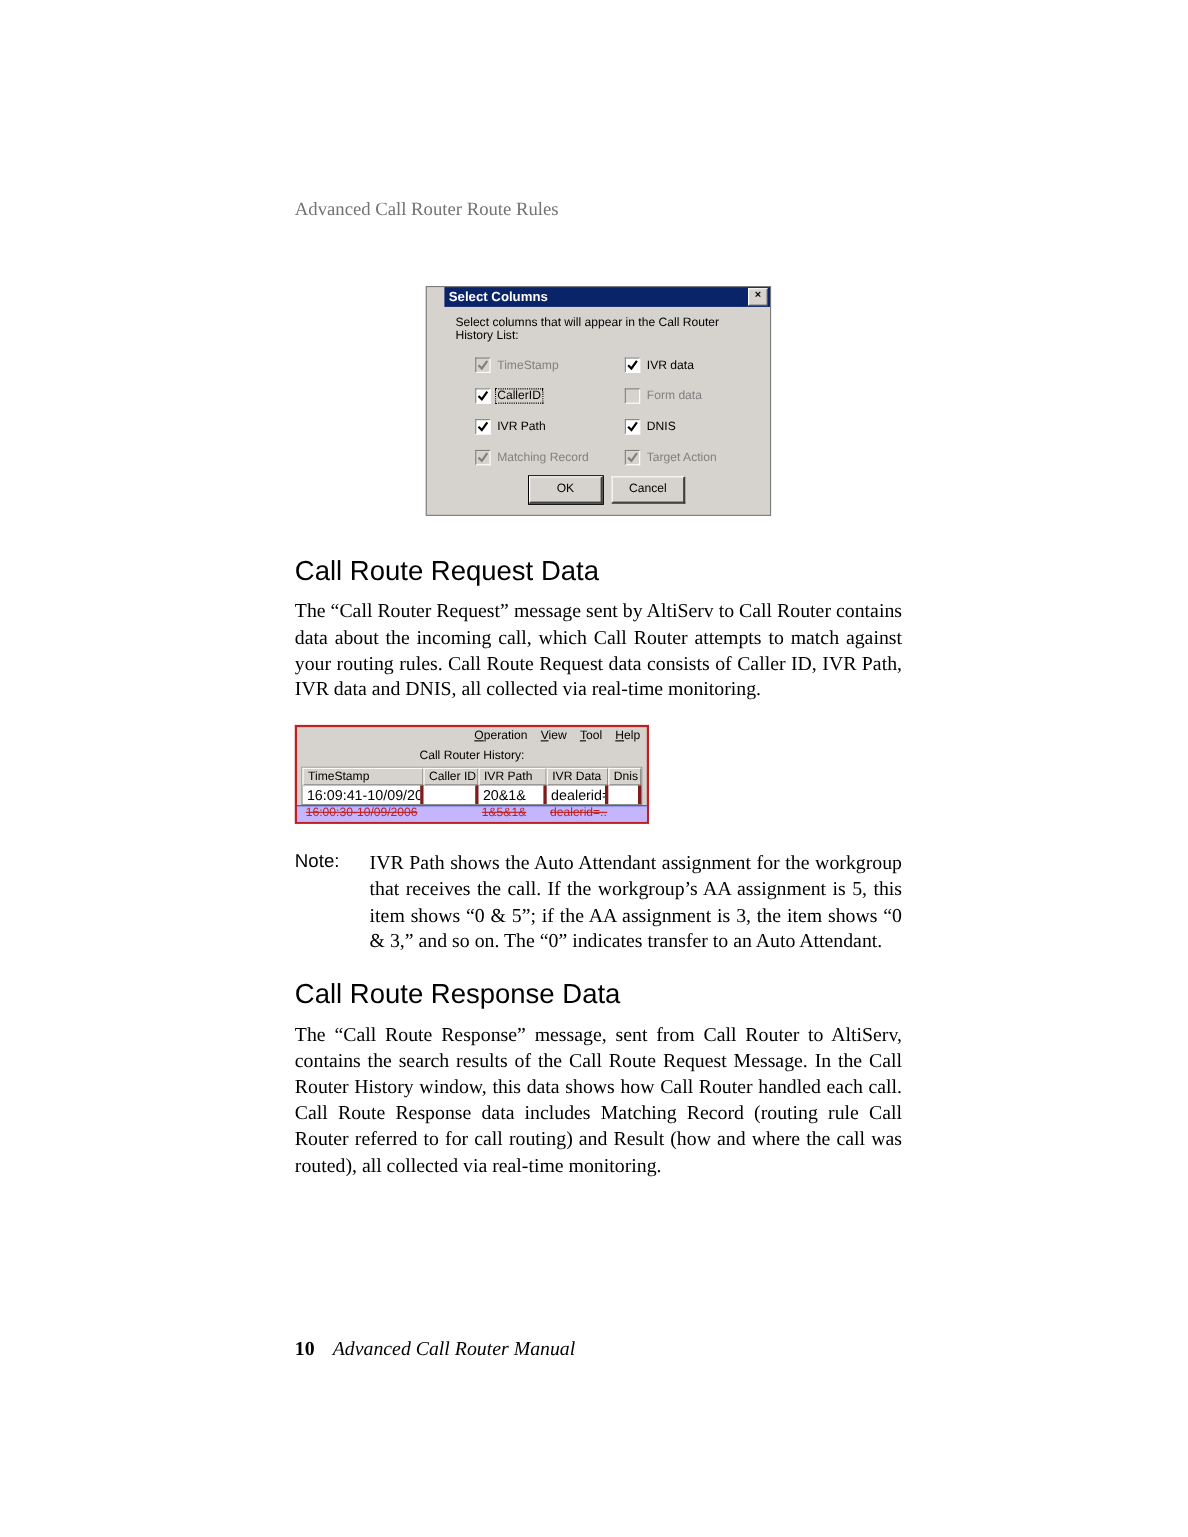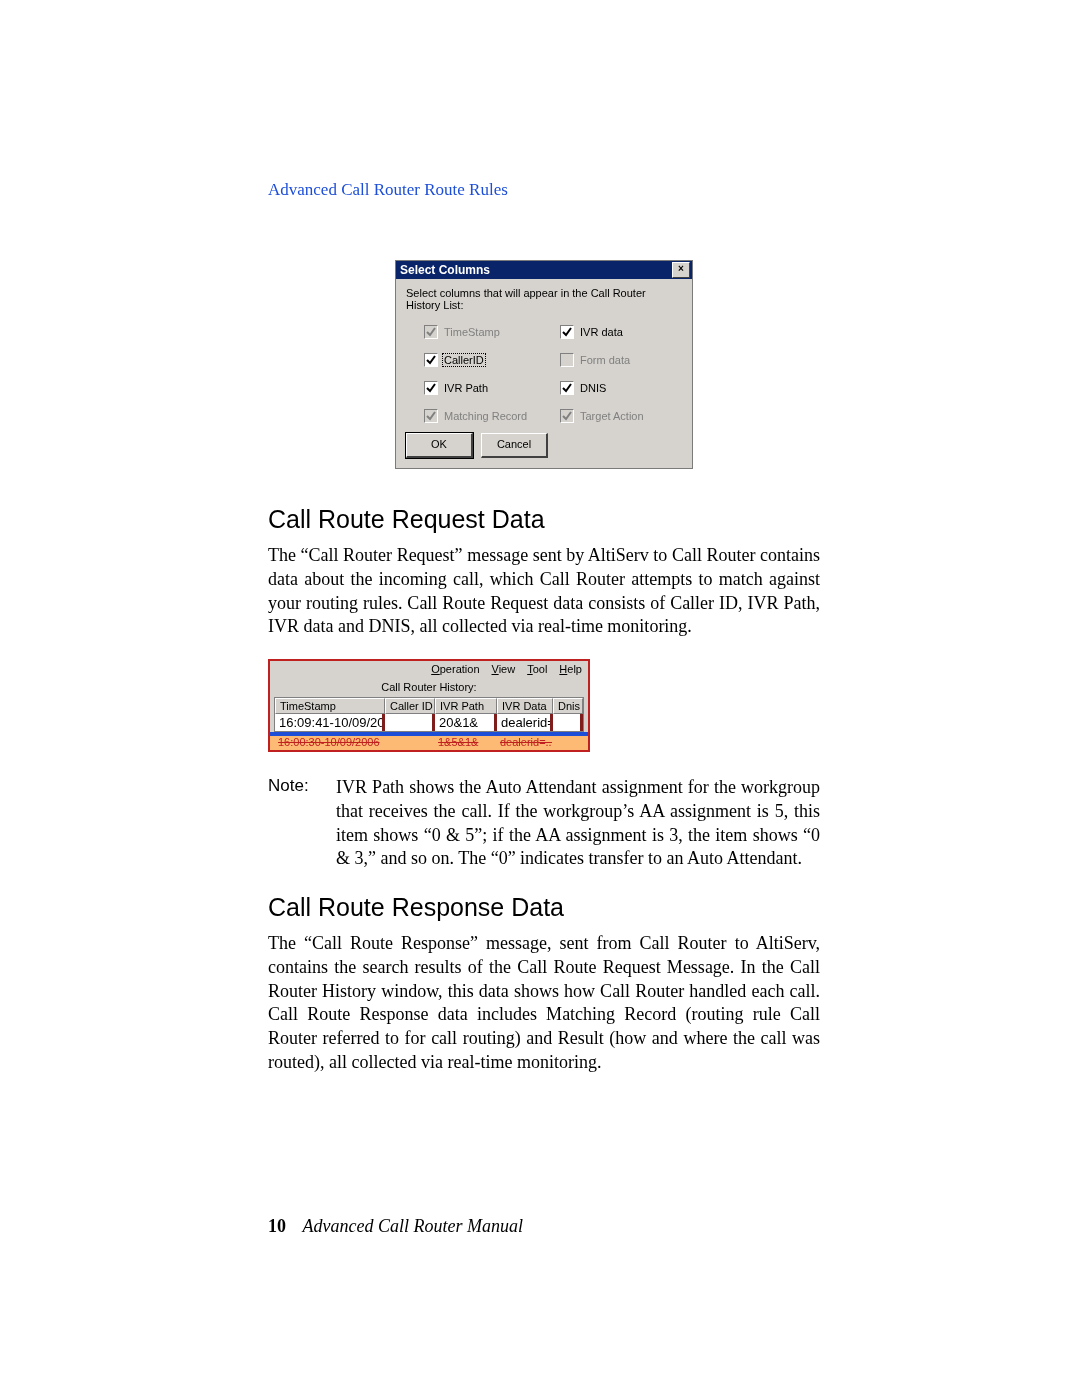--- a/index.html
+++ b/index.html
@@ -12,33 +12,34 @@
   .page {
     width: 1080px;
     height: 1397px;
     position: relative;
     box-sizing: border-box;
     padding: 180px 260px 0 268px;
   }
   .running-head {
     font-family: "Times New Roman", Times, serif;
     font-size: 17px;
-    color: #1d4ed8;
+    color: #737373;
     margin-bottom: 60px;
   }
 
   
   .dialog {
     width: 296px;
     margin: 0 auto 36px auto;
     border: 1px solid #7b7b7b;
     background: #d6d3ce;
     font-family: Tahoma, Arial, sans-serif;
     font-size: 12px;
     color: #000;
+    padding-left: 16px;
   }
   .titlebar {
     display: flex;
     align-items: center;
     background: #0a246a;
     color: #fff;
     height: 18px;
     padding: 0 2px 0 4px;
     font-weight: bold;
     font-size: 12px;
@@ -95,21 +96,21 @@
   }
   .chk.disabled .box { background: #d6d3ce; }
   .chk .box svg { display:block; }
   .chk .lbl.focus {
     border: 1px dotted #000;
     padding: 0 1px;
     margin-left: -2px;
   }
   .btn-row {
     display: flex;
-    justify-content: flex-start;
+    justify-content: center;
     gap: 8px;
   }
   .winbtn {
     min-width: 64px;
     height: 22px;
     background: #d6d3ce;
     border-top: 1px solid #fff;
     border-left: 1px solid #fff;
     border-right: 2px solid #404040;
     border-bottom: 2px solid #404040;
@@ -180,23 +181,23 @@
     overflow: hidden;
   }
   .hist-row > div {
     padding: 1px 4px;
     font-size: 13px;
     white-space: nowrap;
     overflow: hidden;
     border-right: 3px solid #7f1d1d;
   }
   .hist-cut-wrap {
-    border-top: 4px solid #1d4ed8;
+    border-top: 1px solid #1d4ed8;
     padding: 0 4px 2px 4px;
-    background: #fdba74;
+    background: #c4b5fd;
   }
   .hist-cut {
     display: grid;
     grid-template-columns: 110px 50px 62px 56px 30px;
     color: #c02020;
     font-size: 11px;
   }
   .hist-cut > div {
     padding: 0 4px;
     white-space: nowrap;

